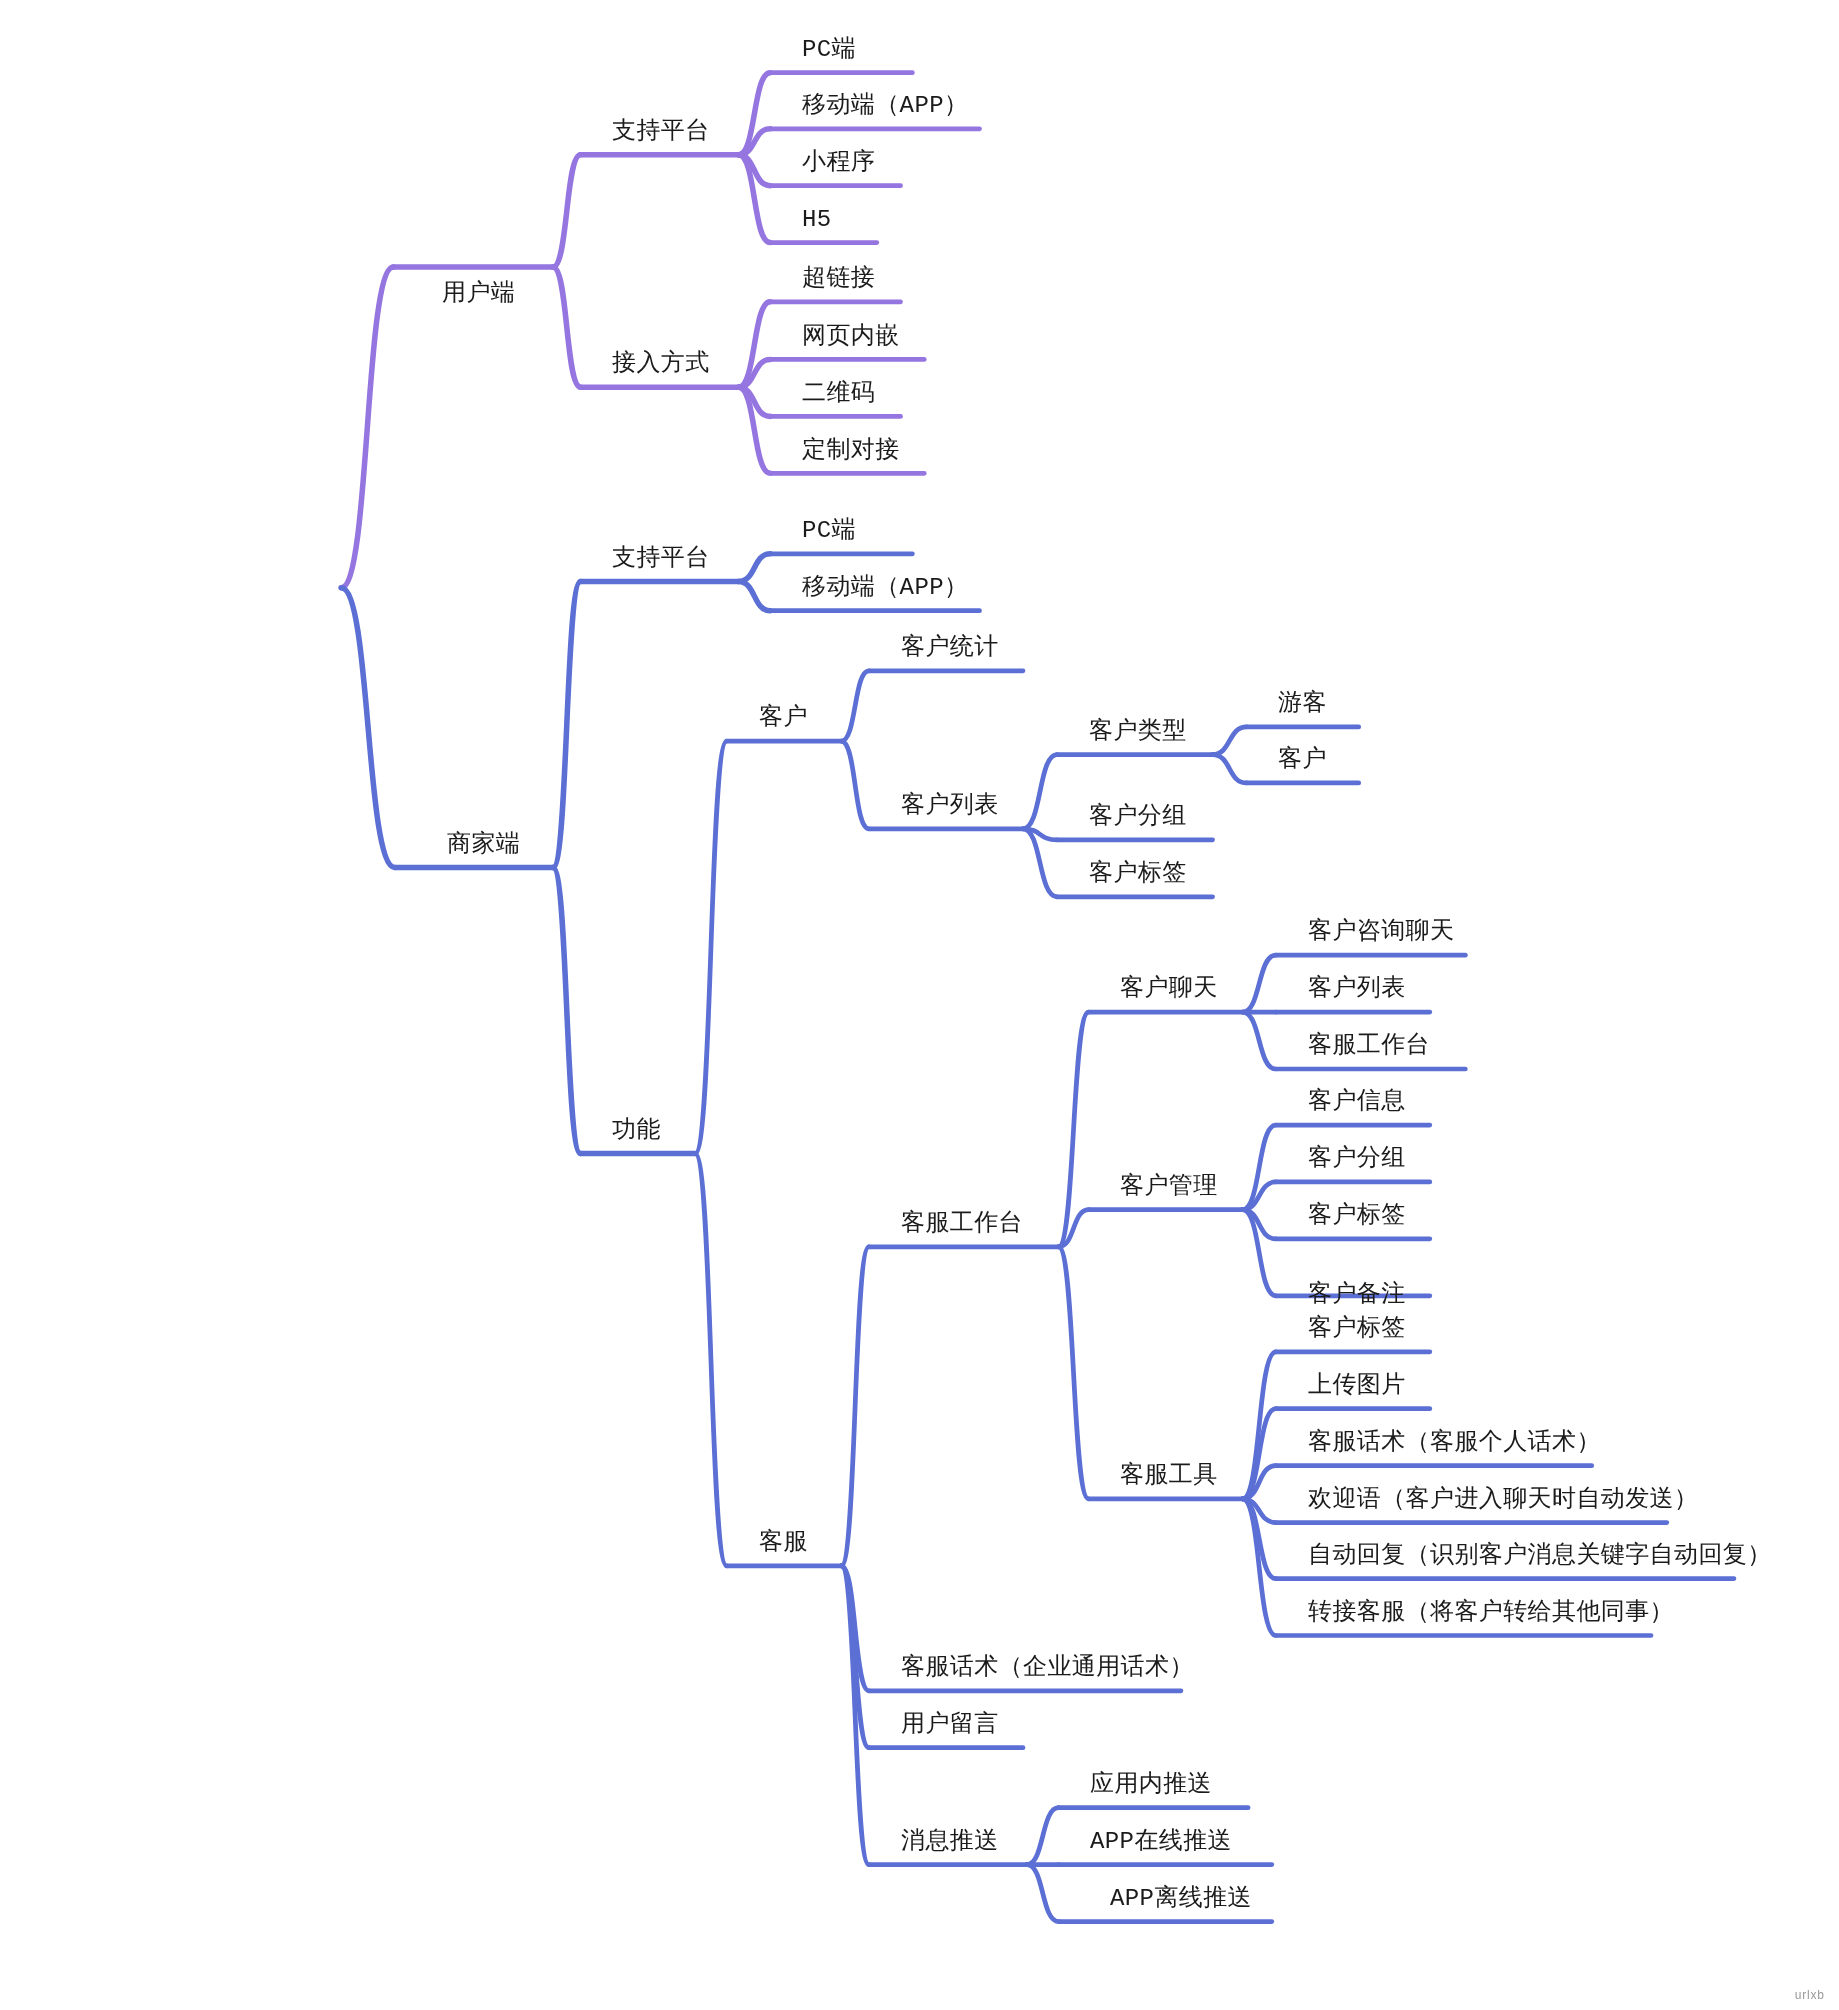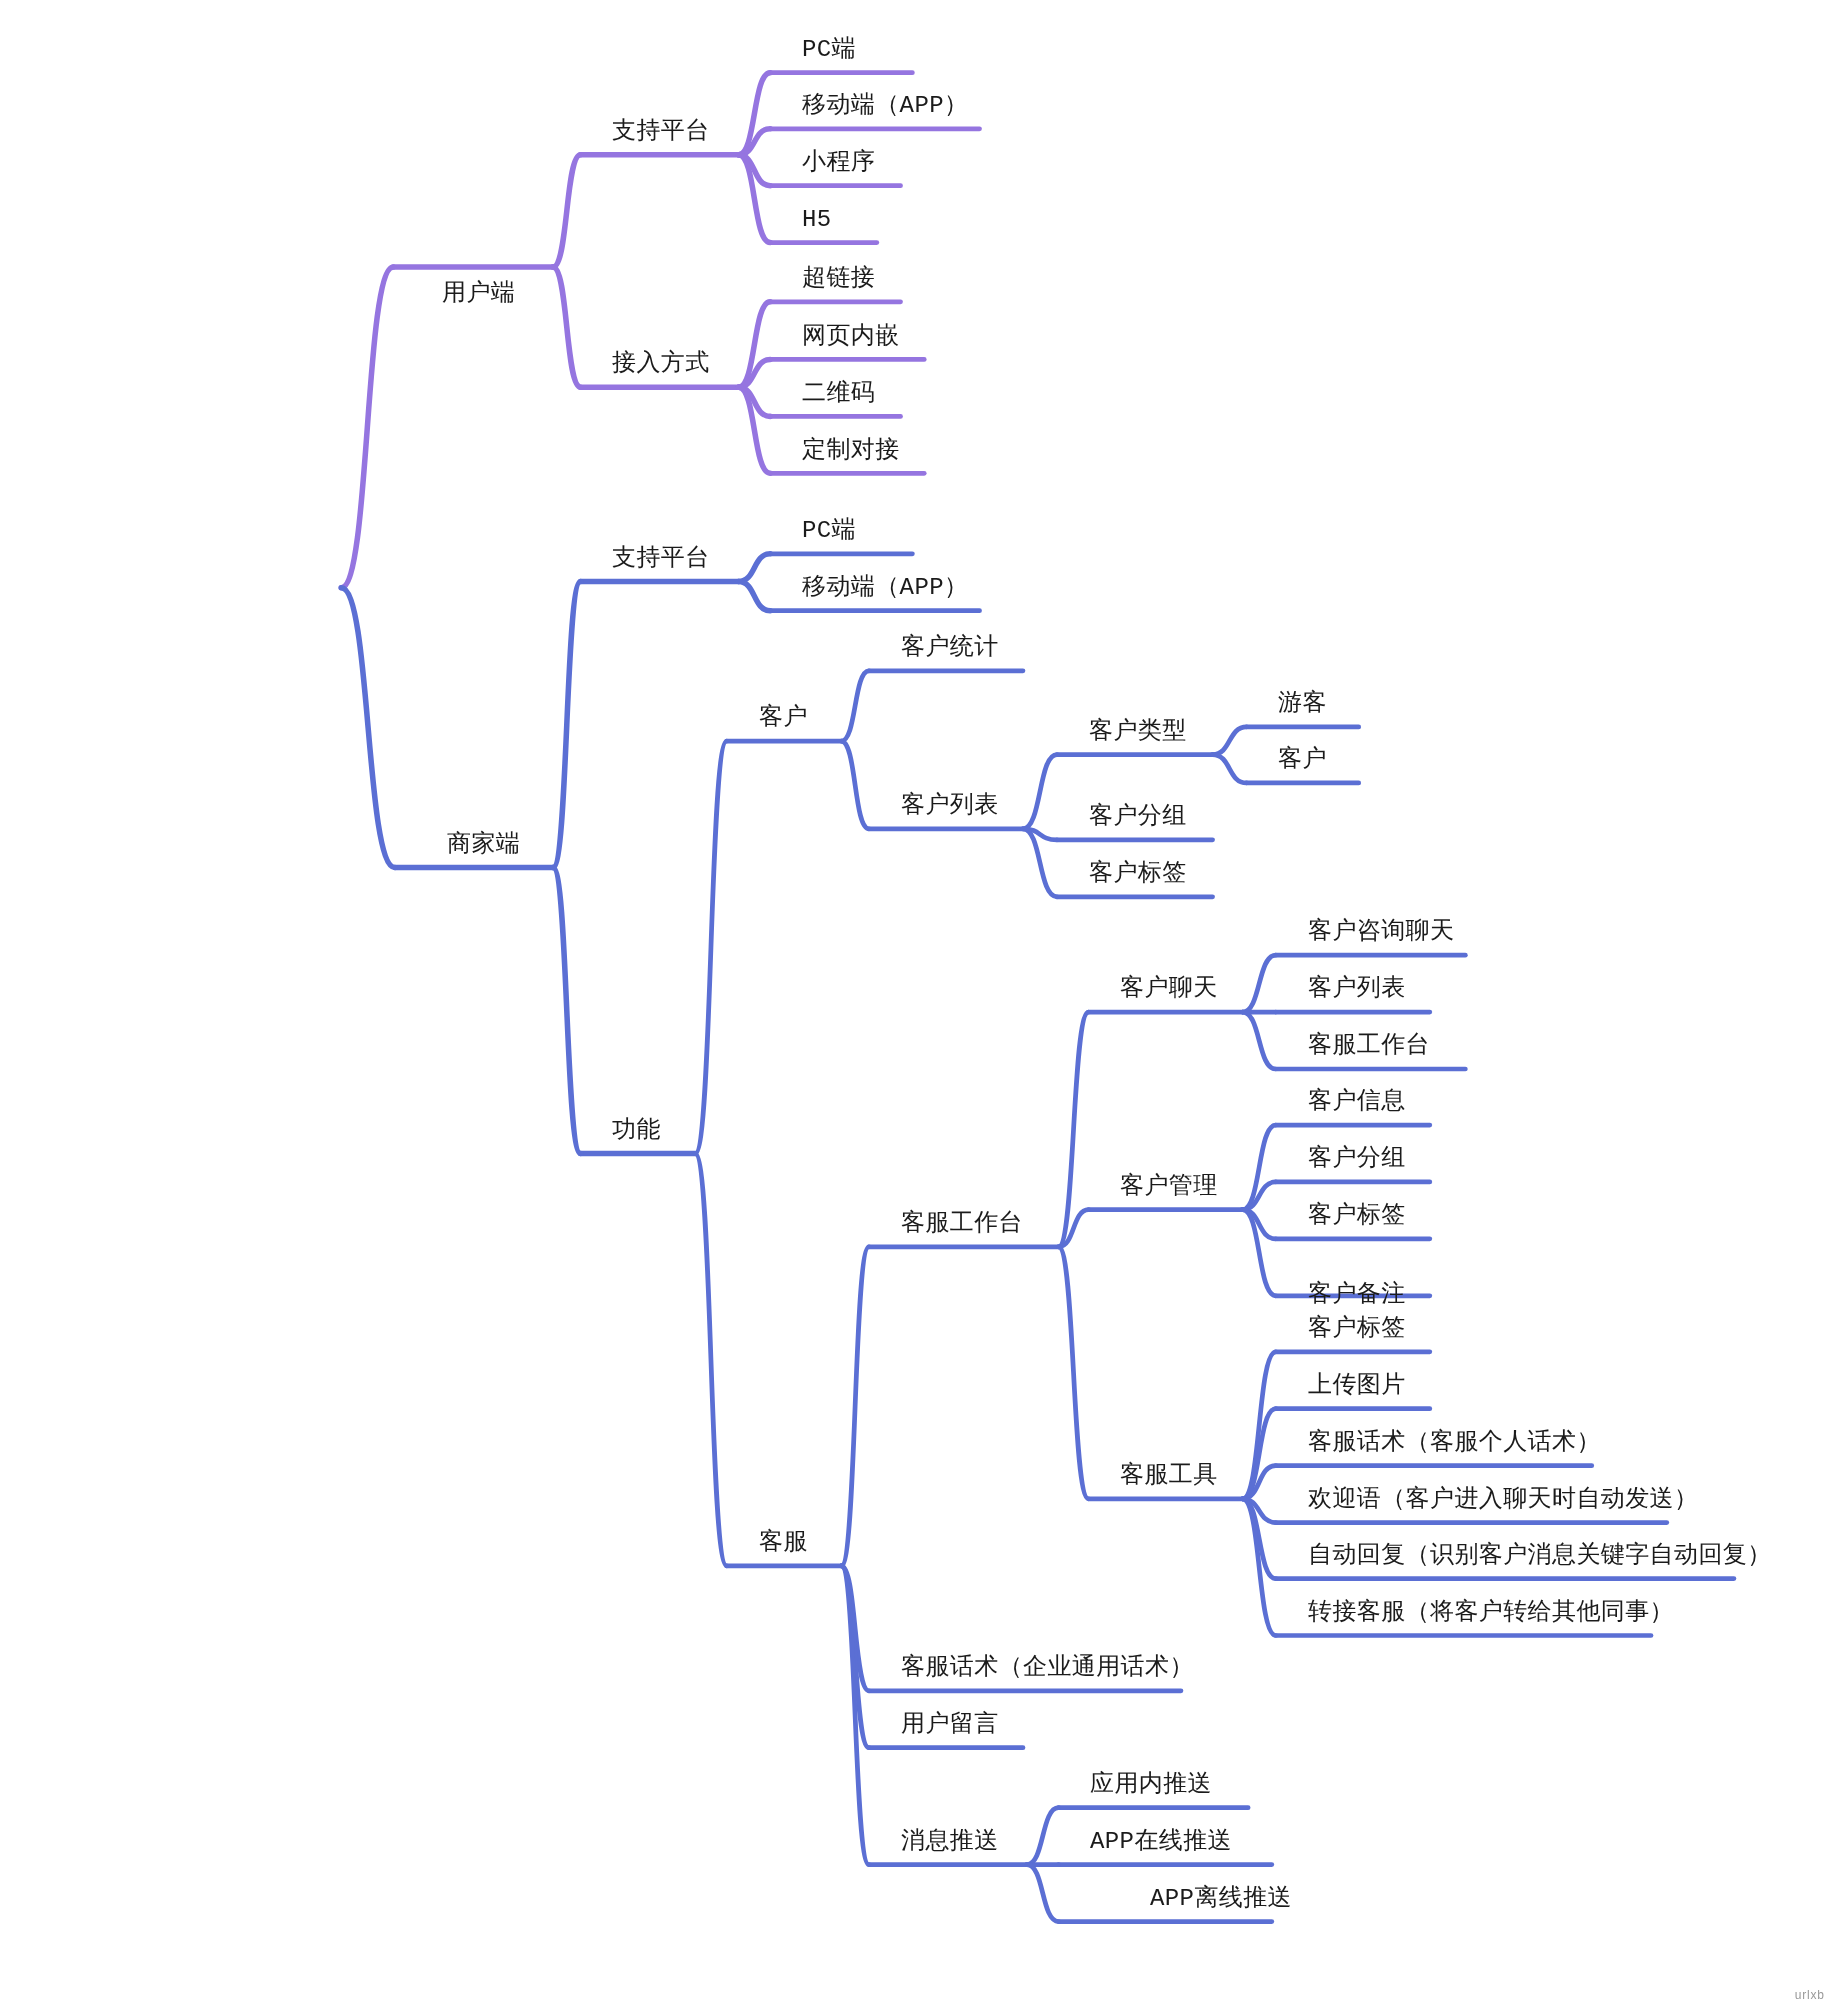--- a/index.html
+++ b/index.html
@@ -184,18 +184,18 @@
       <div class="node-label" style="left: 1308px; top: 1374px; color: rgb(27, 27, 27);"><span>上传图片</span></div>
       <div class="node-label" style="left: 1308px; top: 1431px; color: rgb(27, 27, 27);"><span>客服话术（客服个人话术）</span></div>
       <div class="node-label" style="left: 1308px; top: 1488px; color: rgb(27, 27, 27);"><span>欢迎语（客户进入聊天时自动发送）</span></div>
       <div class="node-label" style="left: 1308px; top: 1544px; color: rgb(27, 27, 27);"><span>自动回复（识别客户消息关键字自动回复）</span></div>
       <div class="node-label" style="left: 1308px; top: 1601px; color: rgb(27, 27, 27);"><span>转接客服（将客户转给其他同事）</span></div>
       <div class="node-label" style="left: 901px; top: 1656px; color: rgb(27, 27, 27);"><span>客服话术（企业通用话术）</span></div>
       <div class="node-label" style="left: 901px; top: 1713px; color: rgb(27, 27, 27);"><span>用户留言</span></div>
       <div class="node-label" style="left: 901px; top: 1830px; color: rgb(27, 27, 27);"><span>消息推送</span></div>
       <div class="node-label" style="left: 1090px; top: 1773px; color: rgb(27, 27, 27);"><span>应用内推送</span></div>
       <div class="node-label" style="left: 1090px; top: 1830px; color: rgb(27, 27, 27);"><span>APP在线推送</span></div>
-      <div class="node-label" style="left: 1150px; top: 1887px; color: rgb(27, 27, 27);"><span>APP离线推送</span></div>
+      <div class="node-label" style="left: 1110px; top: 1887px; color: rgb(27, 27, 27);"><span>APP离线推送</span></div>
     </div>
 
   <div class="watermark">urlxb</div>
 </div>
 
 
 </body></html>

